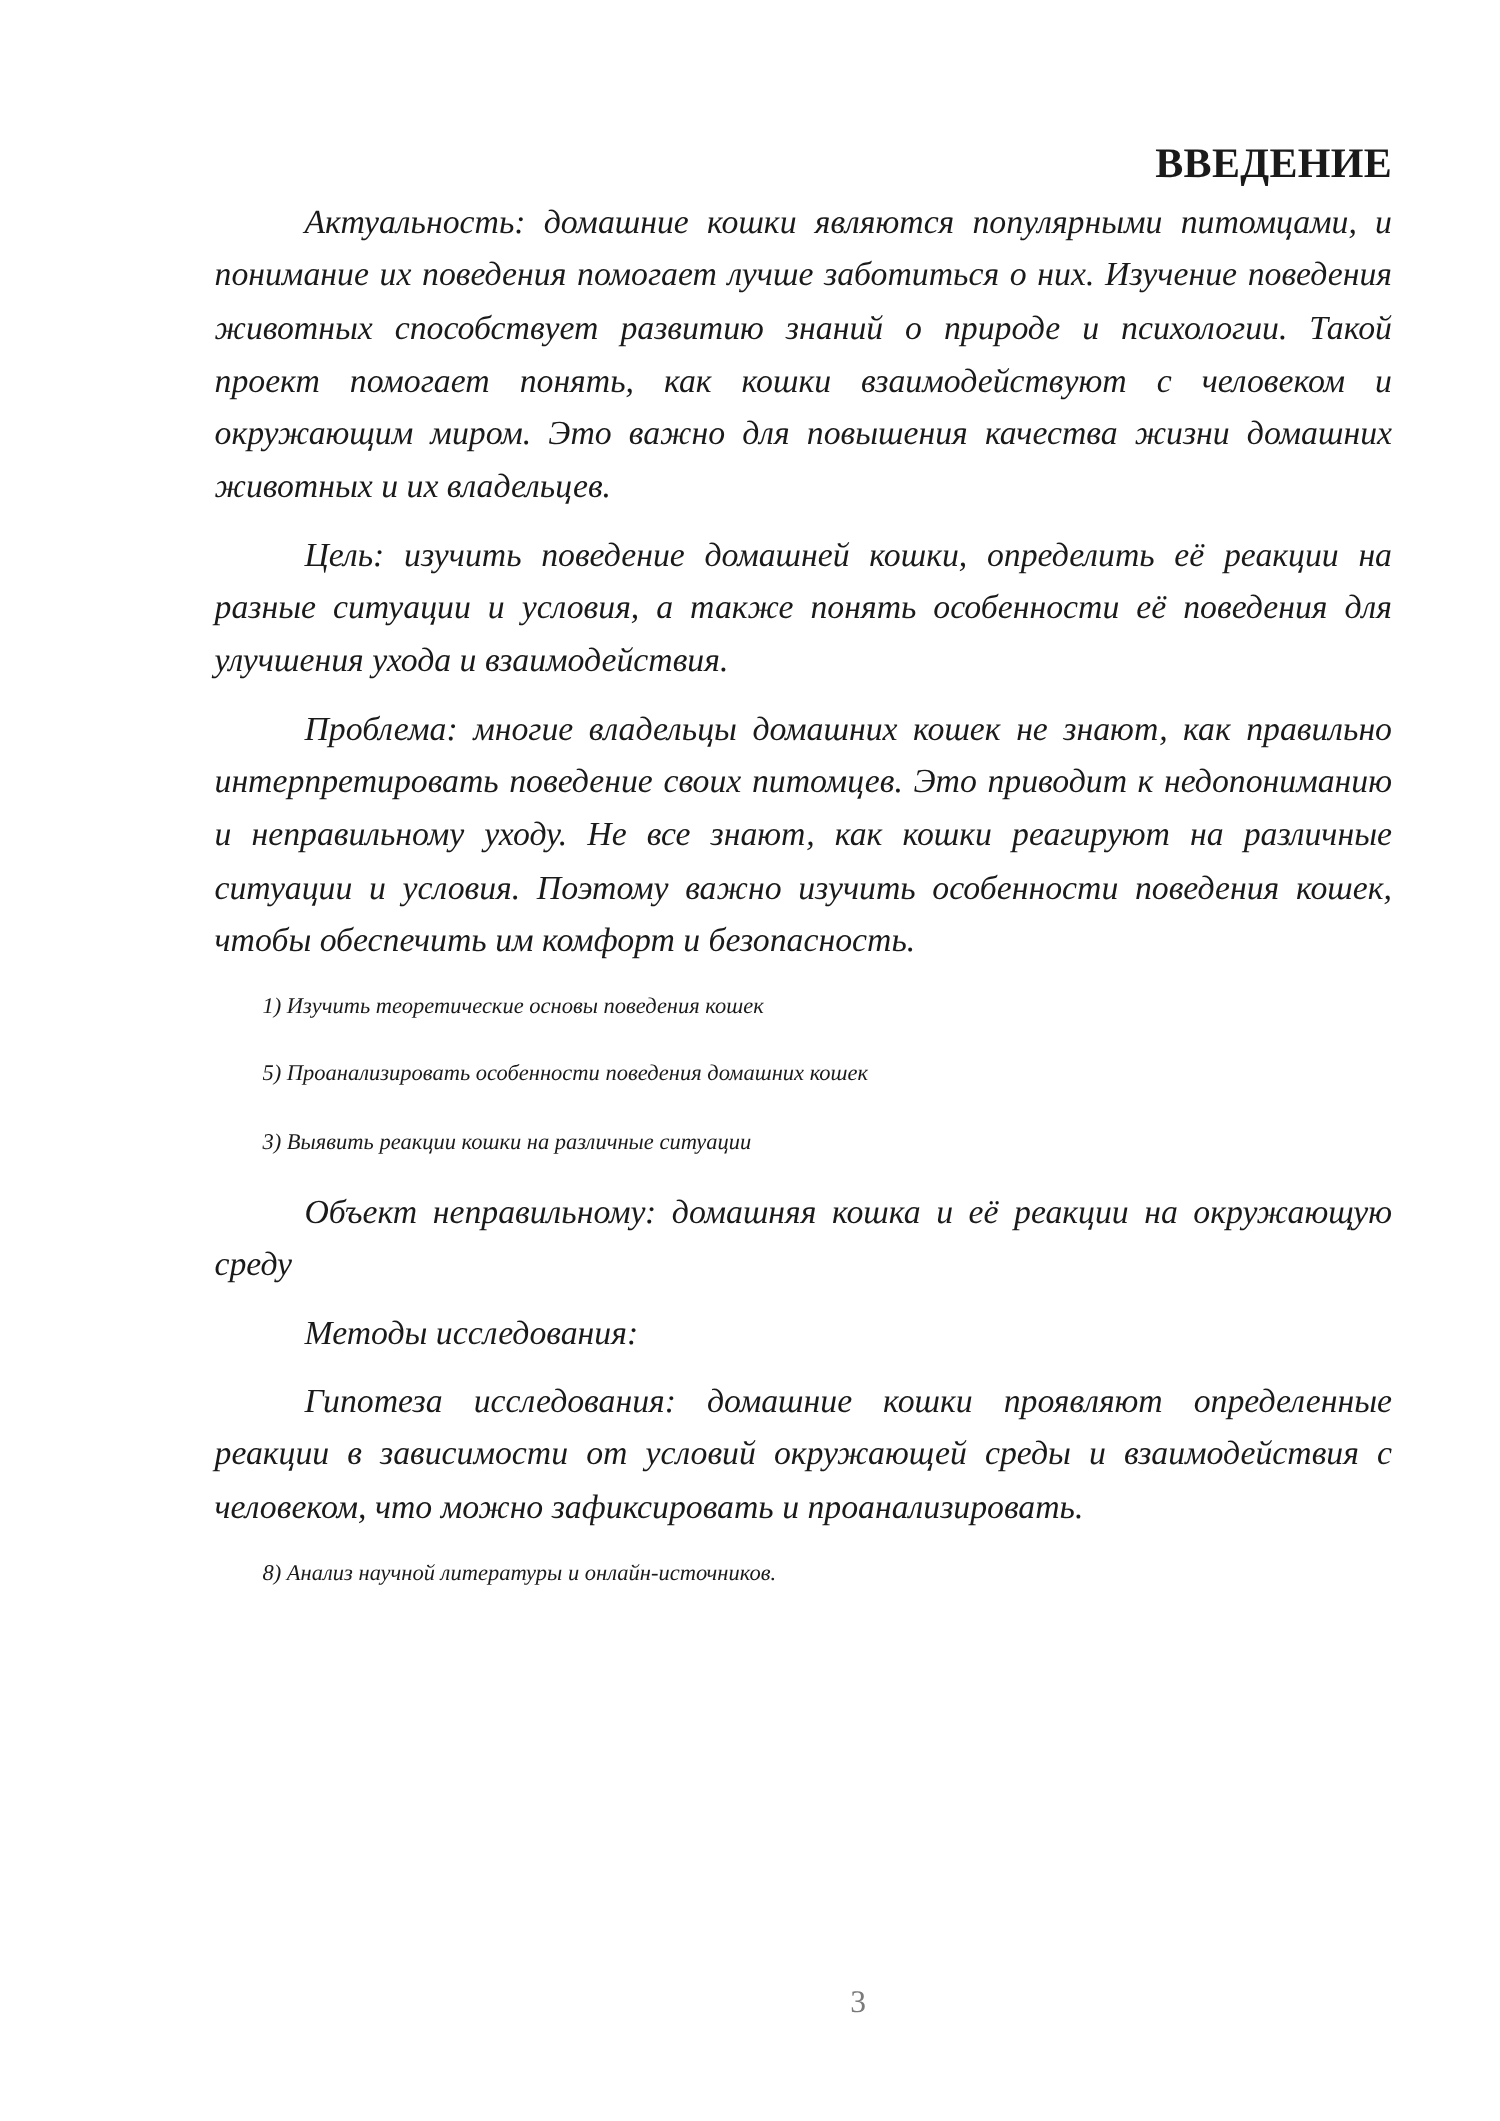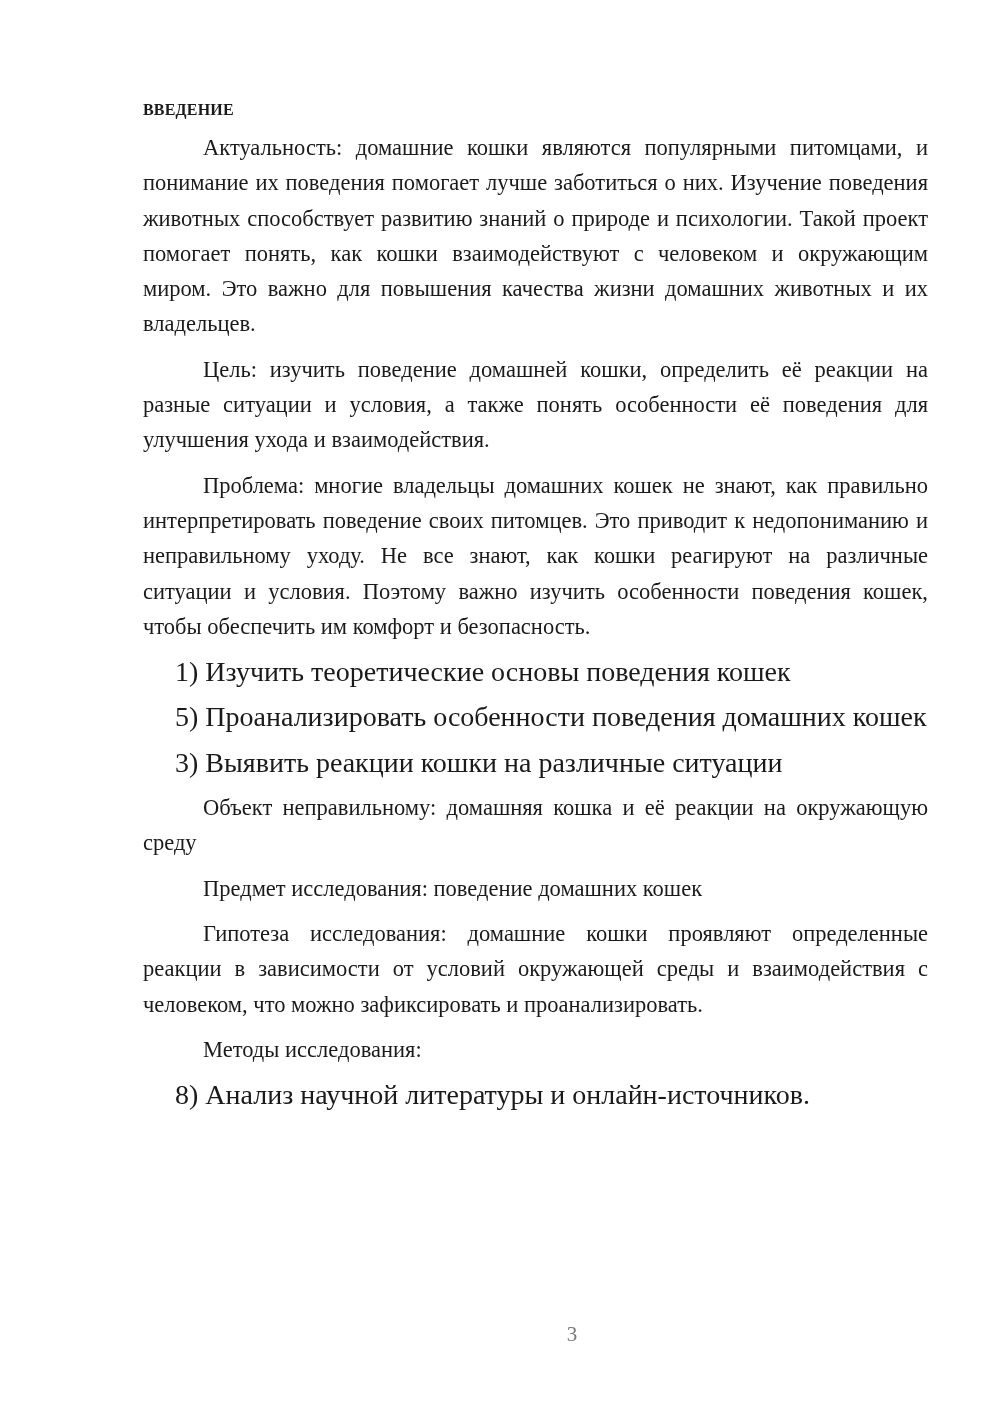--- a/index.html
+++ b/index.html
@@ -15,39 +15,41 @@
       font-family: "Liberation Serif", "DejaVu Serif", serif;
       color: #1a1a1a;
     }
     .page {
       position: absolute;
       left: 143px;
       top: 92px;
       width: 785px;
     }
     .title {
-      text-align: left;
+      text-align: right;
       font-weight: bold;
-      font-size: 16px;
+      font-size: 28px;
       line-height: 36px;
       margin: 0 0 2px 0;
       letter-spacing: 0.2px;
     }
     .para {
       font-size: 22.5px;
       line-height: 35.3px;
       text-align: justify;
       text-indent: 60px;
       margin: 0 0 10px 0;
+      font-style: italic;
     }
     .list-item {
-      font-size: 28px;
+      font-size: 15px;
       line-height: 35.3px;
       margin: 0 0 10px 0;
       padding-left: 32px;
+      font-style: italic;
     }
     .page-number {
       position: absolute;
       top: 1322px;
       left: 0;
       width: 1000px;
       text-align: center;
       font-size: 21px;
       color: #7a7a7a;
       margin-left: 72px;
@@ -67,24 +69,23 @@
 
 
   <div>
     <div class="list-item">1) Изучить теоретические основы поведения кошек</div>
     <div class="list-item">5) Проанализировать особенности поведения домашних кошек</div>
     <div class="list-item">3) Выявить реакции кошки на различные ситуации</div>
   </div>
 
   <p class="para">Объект неправильному: домашняя кошка и её реакции на окружающую среду</p>
 
-  <p class="para">Предмет исследования: поведение домашних кошек</p>
+
+  <p class="para">Методы исследования:</p>
 
   <p class="para">Гипотеза исследования: домашние кошки проявляют определенные реакции в зависимости от условий окружающей среды и взаимодействия с человеком, что можно зафиксировать и проанализировать.</p>
-
-  <p class="para">Методы исследования:</p>
 
   <div>
     <div class="list-item">8) Анализ научной литературы и онлайн-источников.</div>
   </div>
 </div>
 
 <div class="page-number">3</div>
 
 </body></html>

